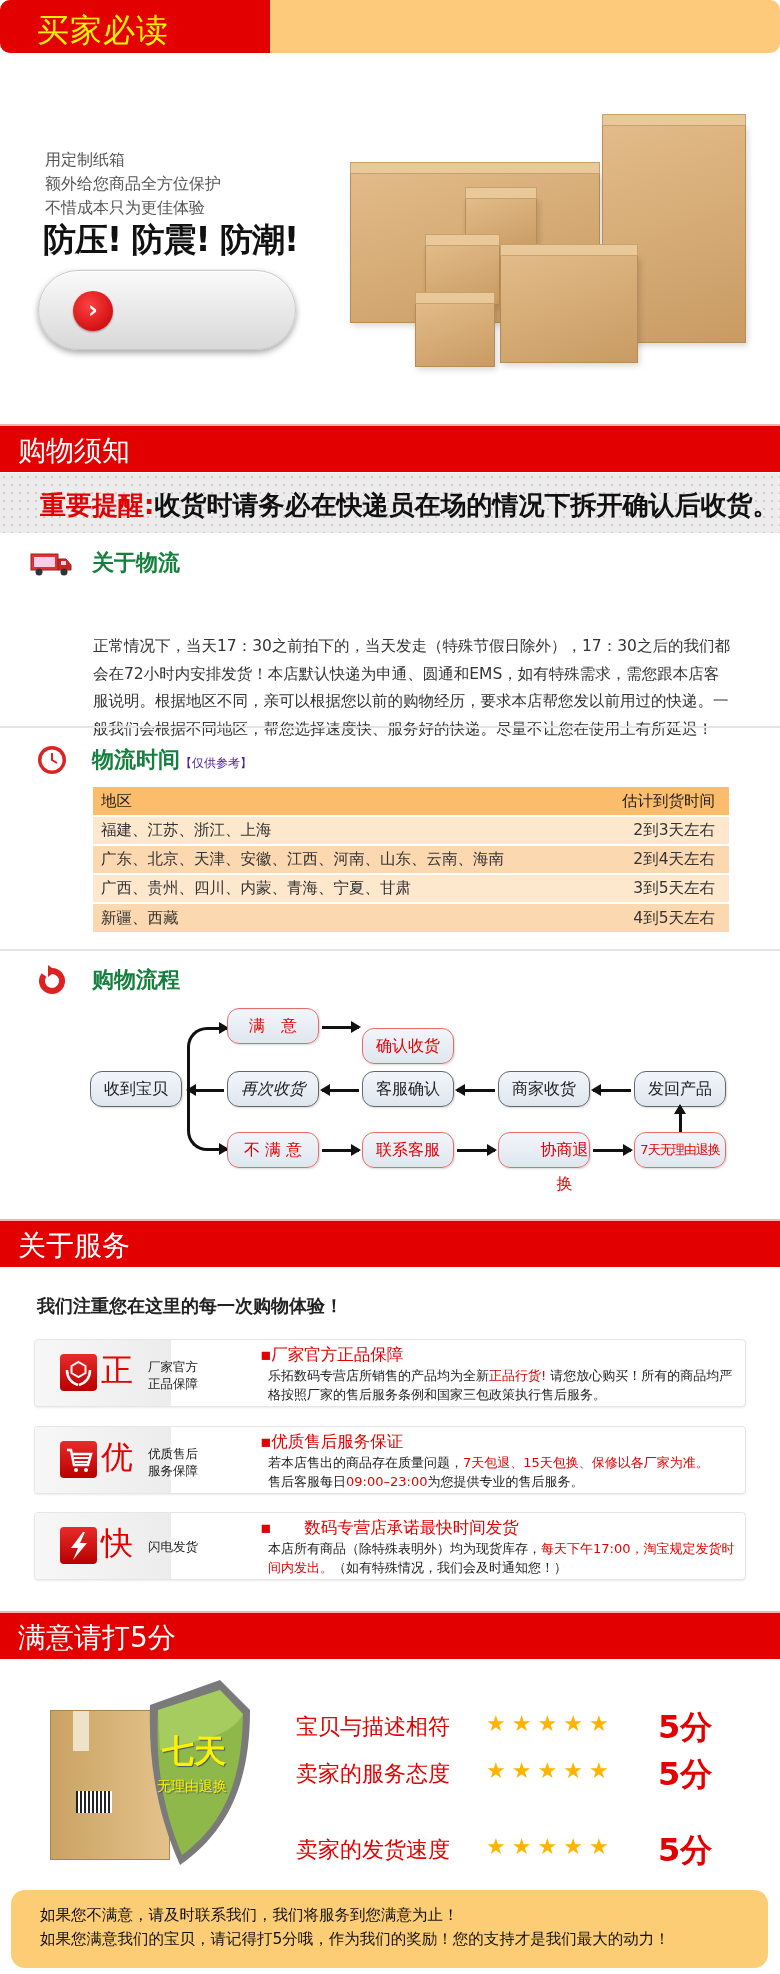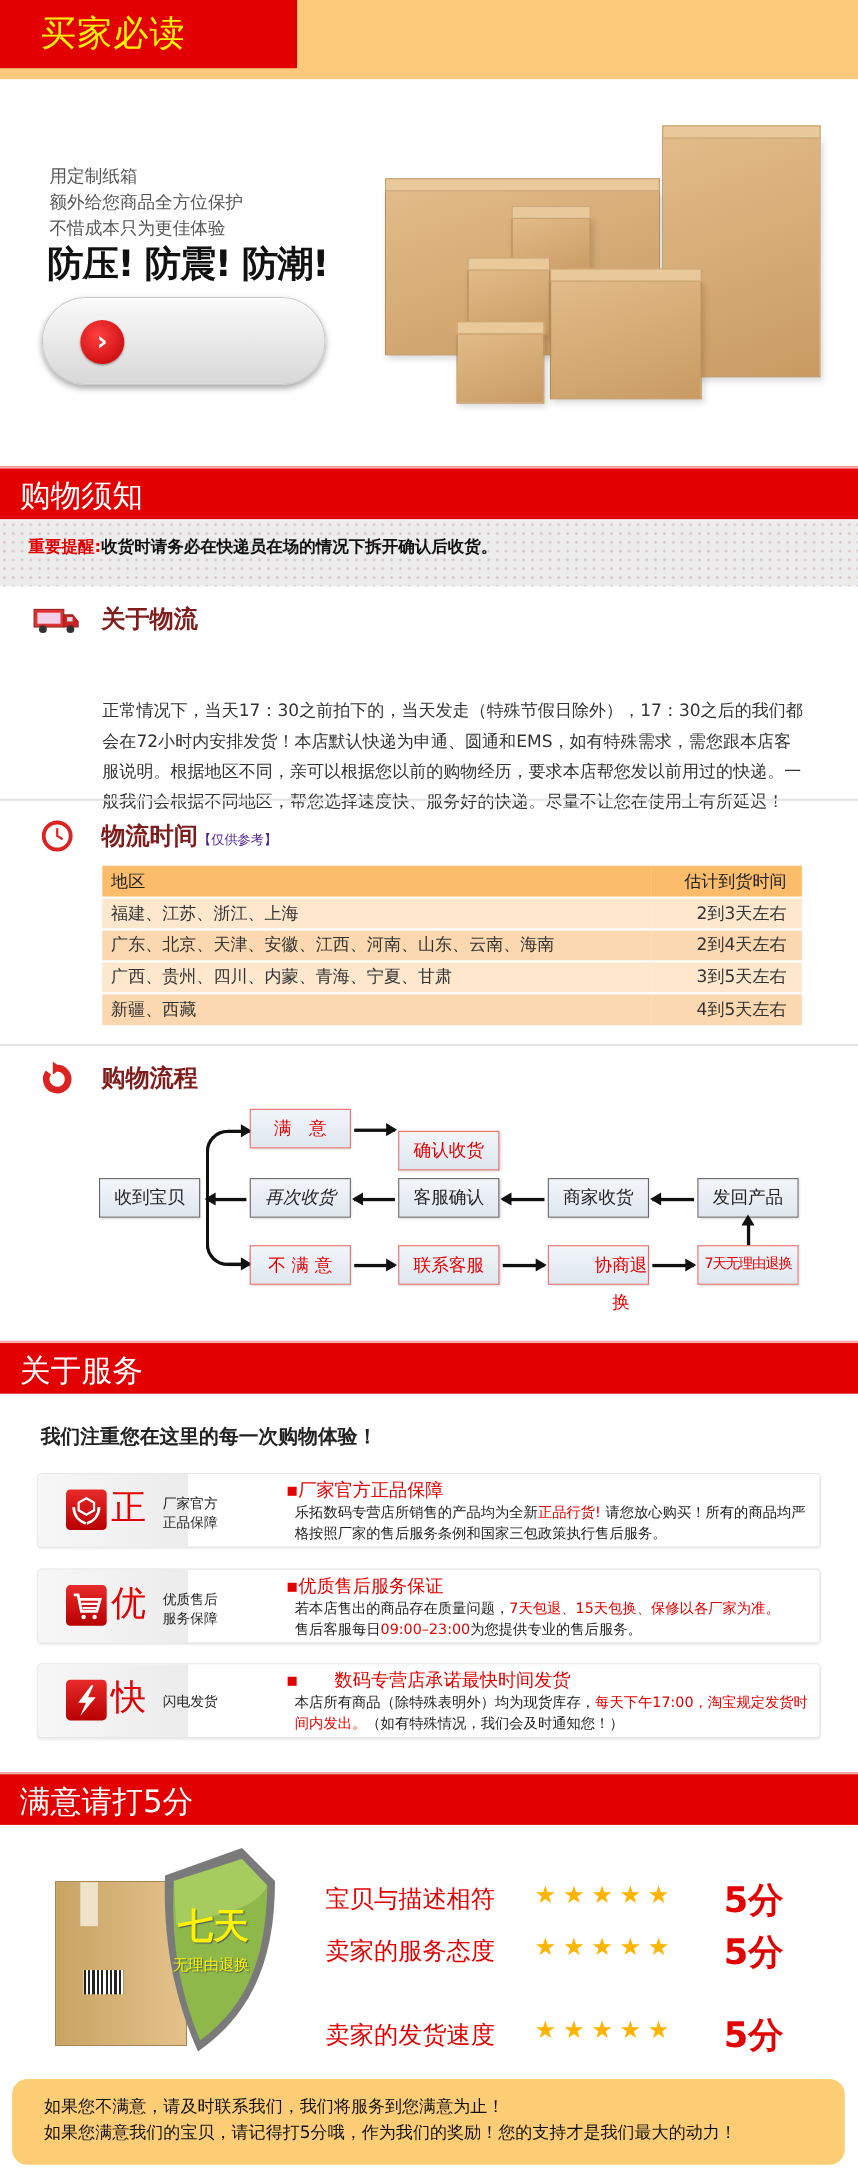--- a/index.html
+++ b/index.html
@@ -1,20 +1,20 @@
 <!DOCTYPE html>
 <html><head>
 <meta charset="utf-8">
 <style>
   * { box-sizing: border-box; margin: 0; padding: 0; }
   body { width: 780px; height: 1974px; background: #fff; font-family: "DejaVu Sans", "Liberation Sans", sans-serif; overflow: hidden; position: relative; color: #222; }
   .abs { position: absolute; }
 
   
-  .top-banner { left: 0; top: 0; width: 780px; height: 72px; background: #fdc97a; overflow: hidden; }
+  .top-banner { left: 0; top: 0; width: 780px; height: 53px; background: #fdc97a; overflow: hidden; border-radius: 10px; }
   .top-banner .red { position: absolute; left: 0; top: 0; width: 270px; height: 62px; background: #e30000; }
   .top-banner .slant { position: absolute; left: 220px; top: 0; width: 0; height: 0; border-top: 62px solid #e30000; border-right: 50px solid transparent; }
   .top-banner .title { position: absolute; left: 37px; top: 9px; font-size: 32px; color: #fff200; letter-spacing: 1px; }
 
   
   .hero-lines { left: 45px; top: 148px; font-size: 16px; color: #555; line-height: 24px; }
   .hero-big { left: 43px; top: 218px; font-size: 33px; font-weight: bold; color: #111; letter-spacing: -1px; }
   .hero-btn { left: 38px; top: 270px; width: 258px; height: 80px; border-radius: 40px; background: linear-gradient(#fafafa, #d8d8d8); box-shadow: 0 3px 6px rgba(0,0,0,.35), inset 0 1px 0 #fff; border: 1px solid #c9c9c9; }
   .hero-btn .circ { position: absolute; left: 34px; top: 20px; width: 40px; height: 40px; border-radius: 50%; background: radial-gradient(circle at 40% 35%, #ff4040, #c00000); box-shadow: 0 1px 2px rgba(0,0,0,.4); color: #fff; font-size: 24px; font-weight: bold; text-align: center; line-height: 38px; }
   .hero-btn .txt { position: absolute; left: 90px; top: 12px; font-size: 24px; line-height: 29px; color: #e30000; }
@@ -22,39 +22,39 @@
   .boxes { left: 340px; top: 115px; width: 430px; height: 255px; }
   .box { position: absolute; background: linear-gradient(160deg, #e2bb88, #c99b63); border: 1px solid #b88c57; box-shadow: 2px 3px 6px rgba(0,0,0,.15); }
   .box .top { position: absolute; left: -1px; top: -12px; right: -1px; height: 12px; background: #e9c999; border: 1px solid #c7a06c; }
 
   
   .sec-bar { left: 0; width: 780px; height: 48px; background: #e30000; border-top: 2px solid #f6b0b0; }
   .sec-bar .label { position: absolute; left: 18px; top: 6px; font-size: 28px; color: #fff; }
 
   
   .reminder { left: 0; top: 473px; width: 780px; height: 60px; background-color: #ececec; background-image: radial-gradient(#d8c6c6 1px, transparent 1.4px); background-size: 8px 8px; }
-  .reminder .txt { position: absolute; left: 26px; top: 15px; font-size: 15px; font-weight: bold; color: #111; white-space: nowrap; }
+  .reminder .txt { position: absolute; left: 40px; top: 15px; font-size: 26px; font-weight: bold; color: #111; white-space: nowrap; }
   .reminder .red { color: #e30000; }
 
-  .sub-title { font-size: 22px; font-weight: bold; color: #7f1d1d; }
+  .sub-title { font-size: 22px; font-weight: bold; color: #15803d; }
   .body-text { font-size: 15.5px; line-height: 27.5px; color: #333; }
 
   .divider { left: 0; width: 780px; height: 2px; background: #e4e4e4; }
 
   
   .ltable { left: 93px; top: 787px; width: 636px; border-collapse: collapse; }
   .ltable td { height: 29px; font-size: 15.5px; color: #333; padding: 0 8px; }
   .ltable tr.head td { background: #fbbd6b; color: #222; }
   .ltable tr.r0 td, .ltable tr.r2 td { background: #fde7cd; }
   .ltable tr.r1 td, .ltable tr.r3 td { background: #fcd8b0; }
   .ltable td.t { text-align: right; padding-right: 14px; }
   .ltable tr + tr td { border-top: 2px solid #fff; }
 
   
-  .fbox { position: absolute; width: 92px; height: 36px; border-radius: 0; background: linear-gradient(#f2f6fb, #dfe6ee); border: 1px solid #666; font-size: 16px; text-align: center; line-height: 34px; color: #222; box-shadow: 1px 1px 2px rgba(0,0,0,.15); }
+  .fbox { position: absolute; width: 92px; height: 36px; border-radius: 12px; background: linear-gradient(#f2f6fb, #dfe6ee); border: 1px solid #666; font-size: 16px; text-align: center; line-height: 34px; color: #222; box-shadow: 1px 1px 2px rgba(0,0,0,.15); }
   .fbox.red { border-color: #e86b6b; color: #e30000; }
   .arrow-h { position: absolute; height: 3px; background: #111; }
   .arrow-h.r::after { content: ""; position: absolute; right: -2px; top: -5px; border-left: 10px solid #111; border-top: 6.5px solid transparent; border-bottom: 6.5px solid transparent; }
   .arrow-h.l::before { content: ""; position: absolute; left: -2px; top: -5px; border-right: 10px solid #111; border-top: 6.5px solid transparent; border-bottom: 6.5px solid transparent; }
 
   
   .svc-intro { left: 37px; top: 1294px; font-size: 18px; font-weight: bold; color: #222; }
   .svc-card { position: absolute; left: 34px; width: 712px; height: 68px; border-radius: 4px; background: #fff; border: 1px solid #e6e6e6; box-shadow: 0 1px 2px rgba(0,0,0,.08); }
   .svc-card .left { position: absolute; left: 0; top: 0; width: 136px; height: 66px; background: linear-gradient(90deg, #f7f7f7, #ececec); border-radius: 4px 0 0 4px; }
   .svc-card .ic { position: absolute; left: 25px; top: 14px; width: 37px; height: 37px; border-radius: 4px; background: linear-gradient(#e82a2a, #b80000); }

